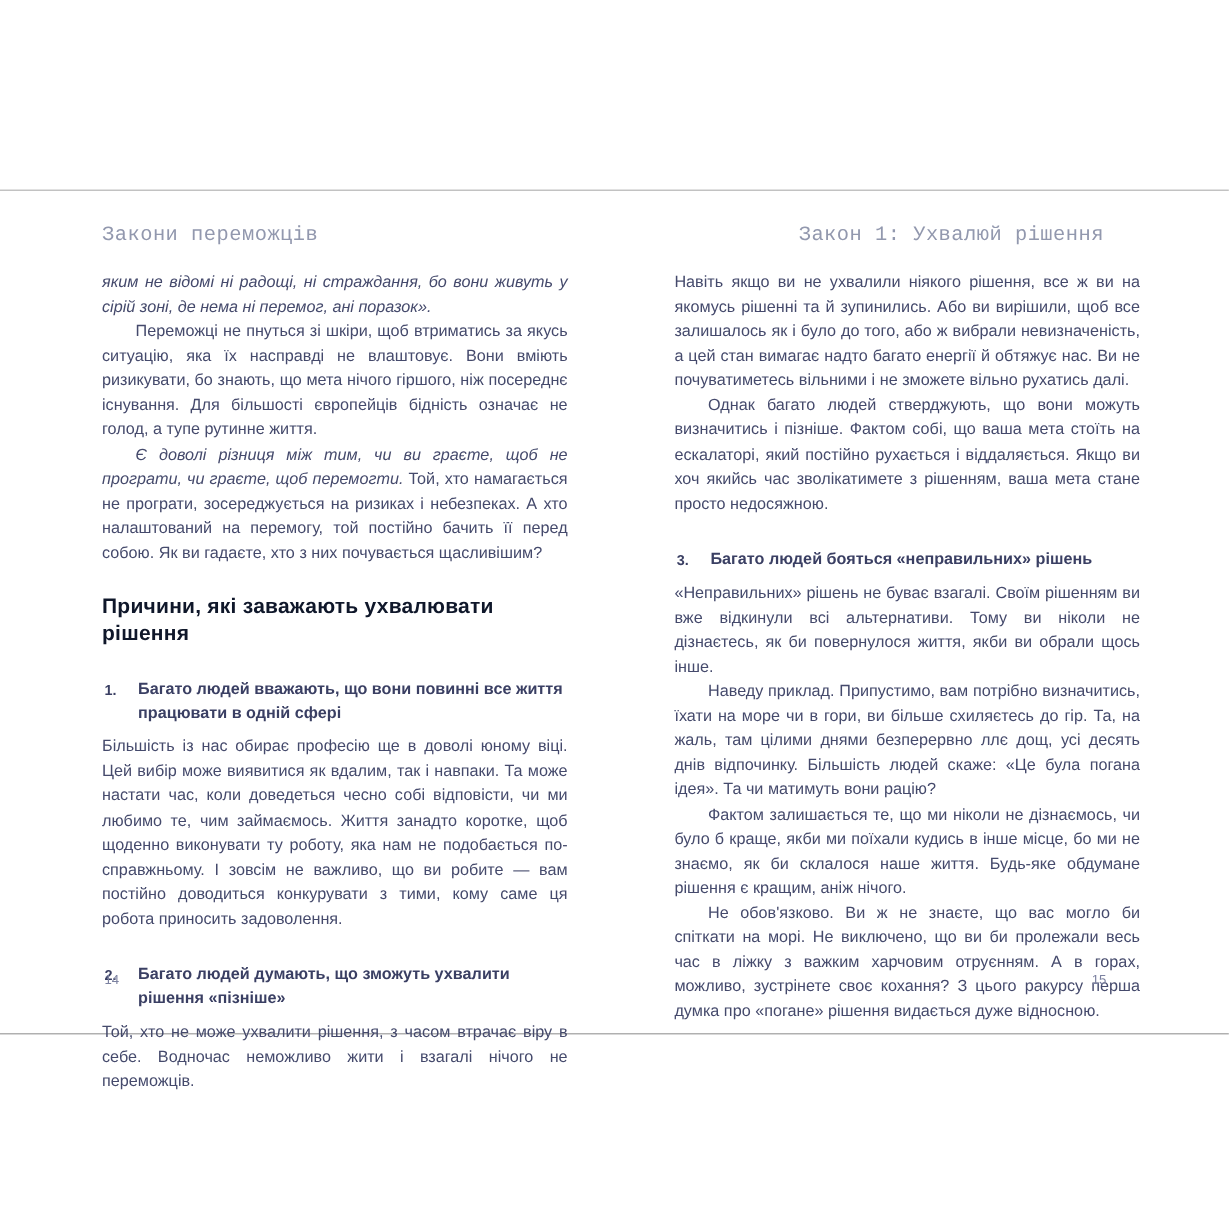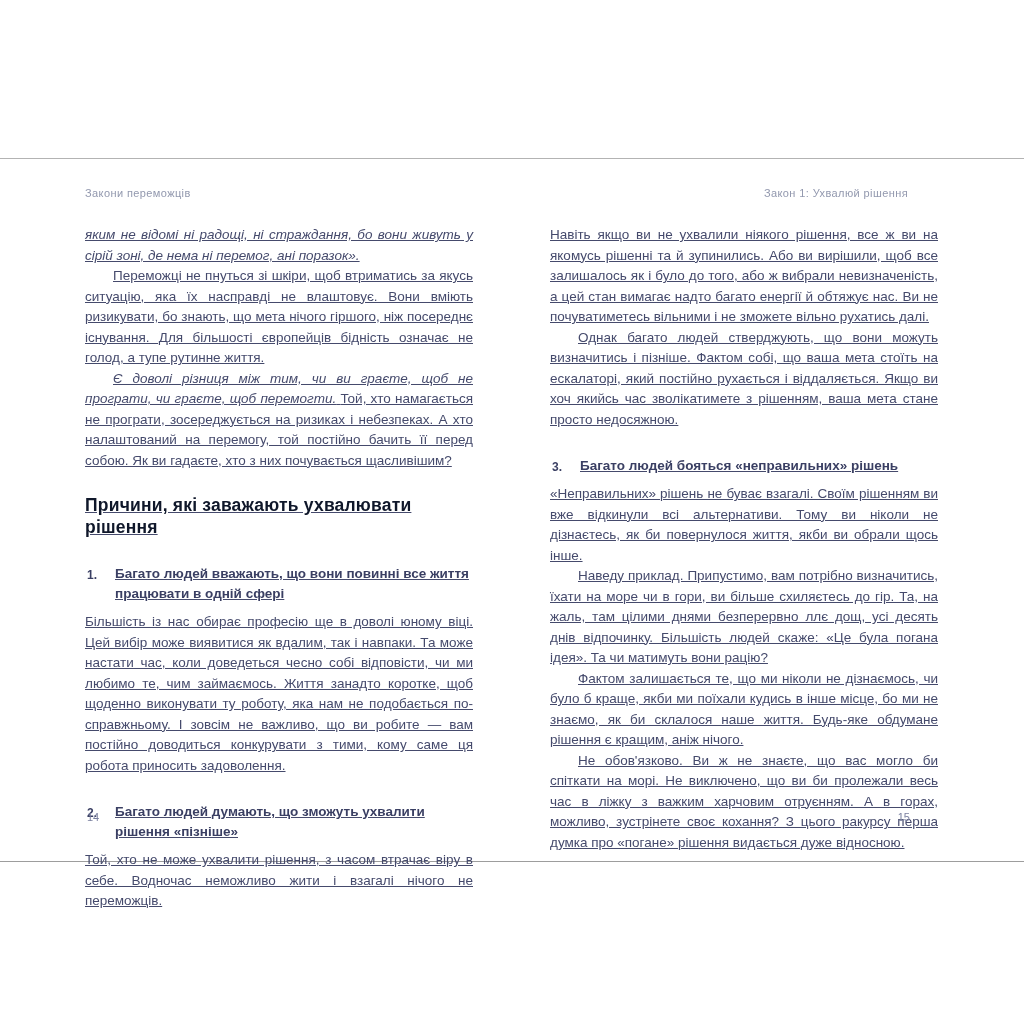--- a/index.html
+++ b/index.html
@@ -22,42 +22,42 @@
     border-bottom: 1px solid #9d9d9d;
     box-sizing: border-box;
   }
   .page {
     position: absolute;
     top: 0;
     height: 100%;
     width: 388px;
   }
   .page.left  { left: 85px; }
-  .page.right { left: 550px; }
+  .page.right { left: 562px; }
 
   .running-head {
     position: absolute;
     top: 28px;
     width: 100%;
-    font-size: 11px;
+    font-size: 17px;
     letter-spacing: 0.4px;
     color: #9298ae;
+    font-family: Liberation Mono, monospace;
   }
   .running-head.rh-right { text-align: right; padding-right: 30px; box-sizing: border-box; }
 
   .content {
     position: absolute;
     top: 66px;
     left: 0;
     width: 100%;
     font-size: 13.5px;
     line-height: 20.5px;
     color: #454a6c;
     text-align: justify;
-    text-decoration: underline;
   }
   .content p { margin: 0; }
   p.indent { text-indent: 28px; }
   .italic { font-style: italic; }
 
   h2.section-heading {
     font-size: 17.5px;
     line-height: 22px;
     font-weight: bold;
     color: #0f172a;

